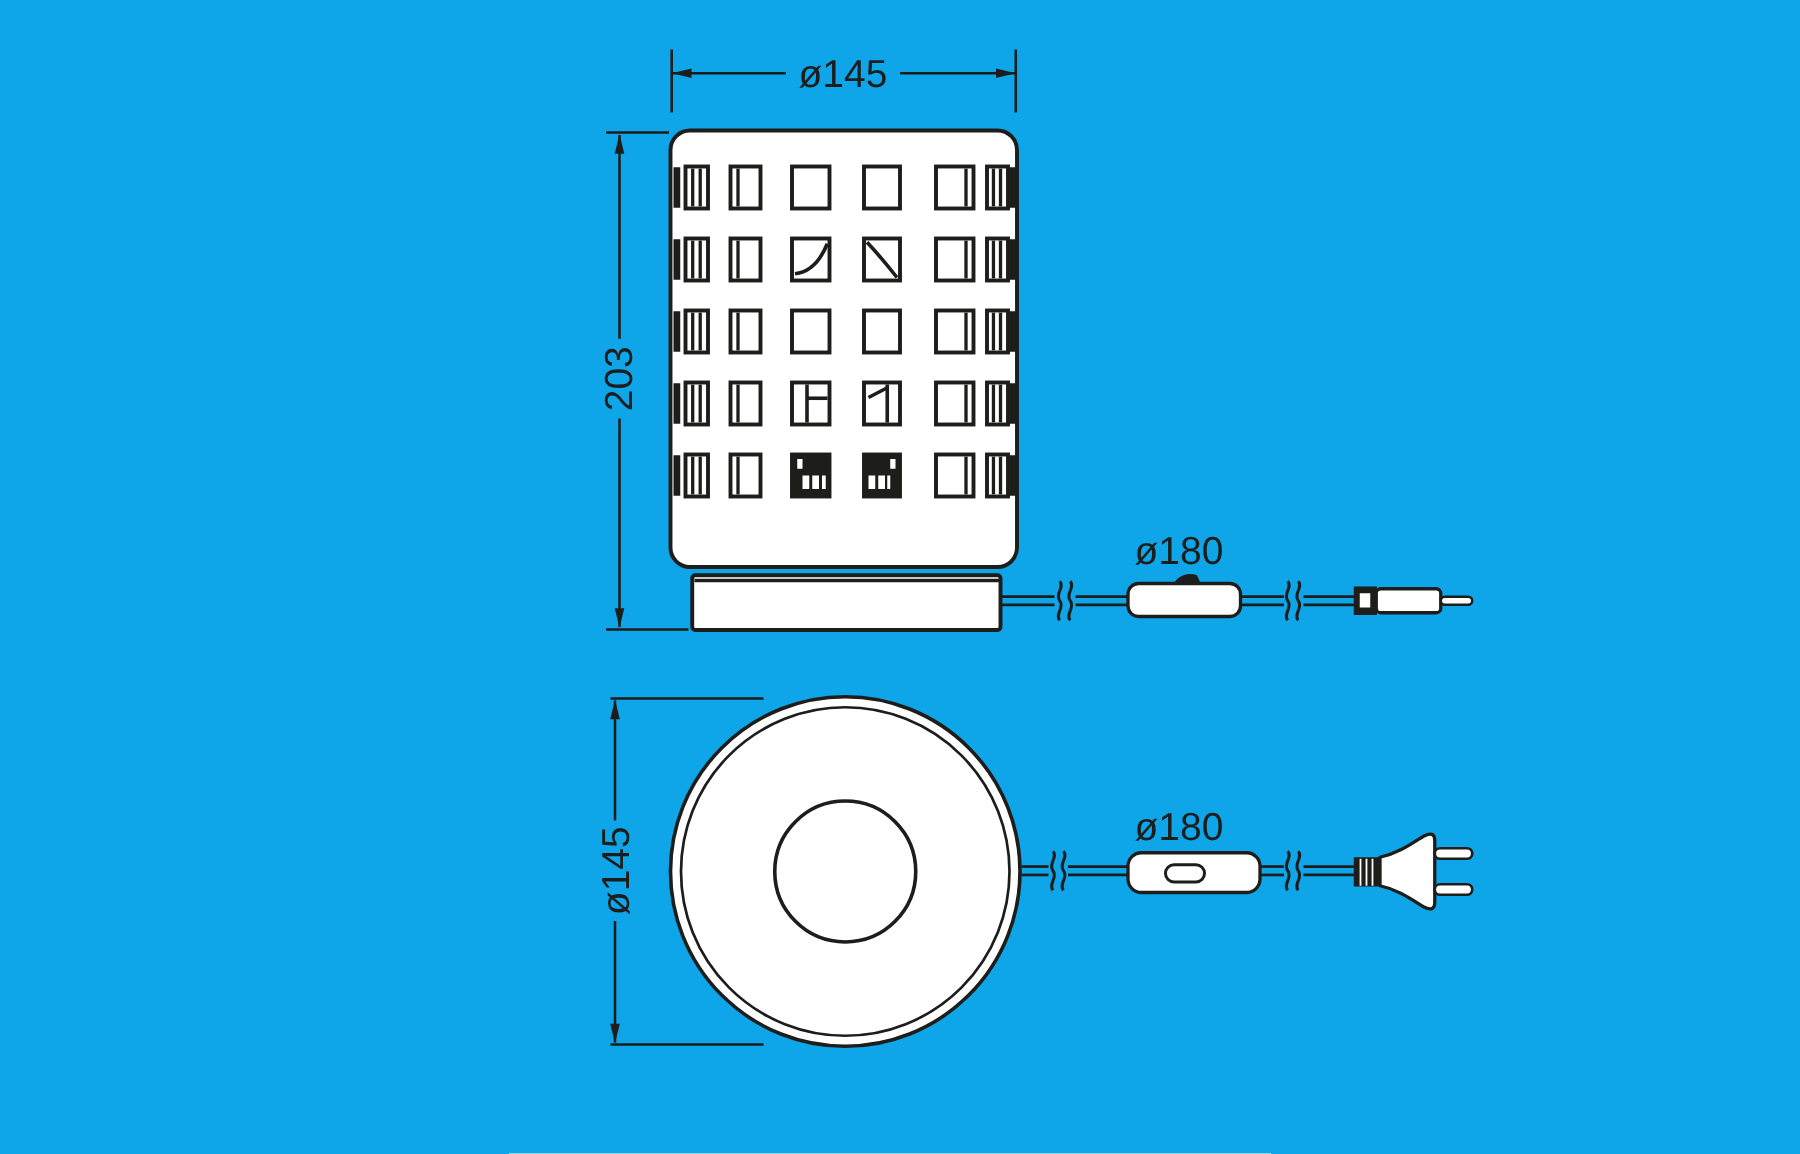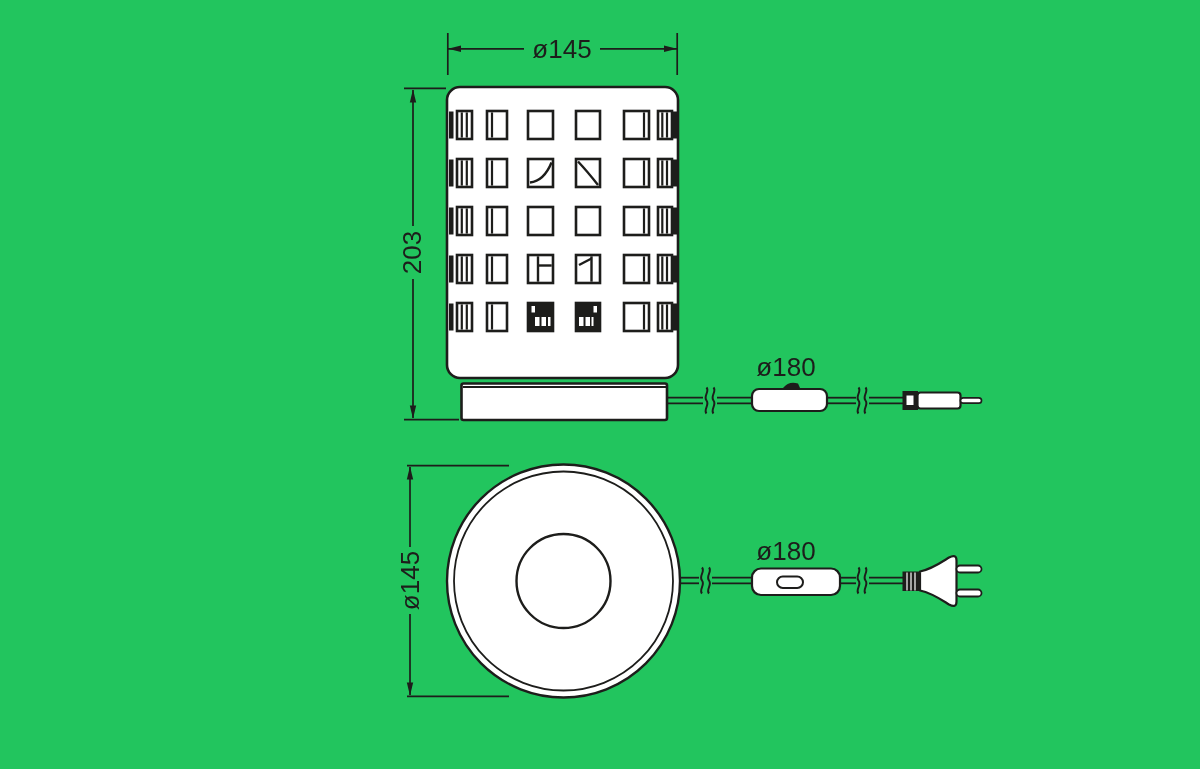--- a/index.html
+++ b/index.html
@@ -1,16 +1,16 @@
 <!DOCTYPE html>
 <html><head>
 <meta charset="utf-8">
 <style>
   html,body{margin:0;padding:0;background:#ffffff;}
-  .stage{position:relative;width:1200px;height:769px;background:#22c55e;overflow:hidden;
+  .stage{position:relative;width:1200px;height:769px;background:#0ea5e9;overflow:hidden;
          font-family:"Liberation Sans", sans-serif;}
   svg{position:absolute;left:0;top:0;}
   svg text{font-family:"Liberation Sans", sans-serif;font-size:26px;fill:#1d1d1b;}
   .ln{stroke:#1d1d1b;fill:none;}
   .fillw{fill:#ffffff;stroke:#1d1d1b;}
   .fillb{fill:#1d1d1b;stroke:none;}
 </style>
 </head>
 <body>
 

